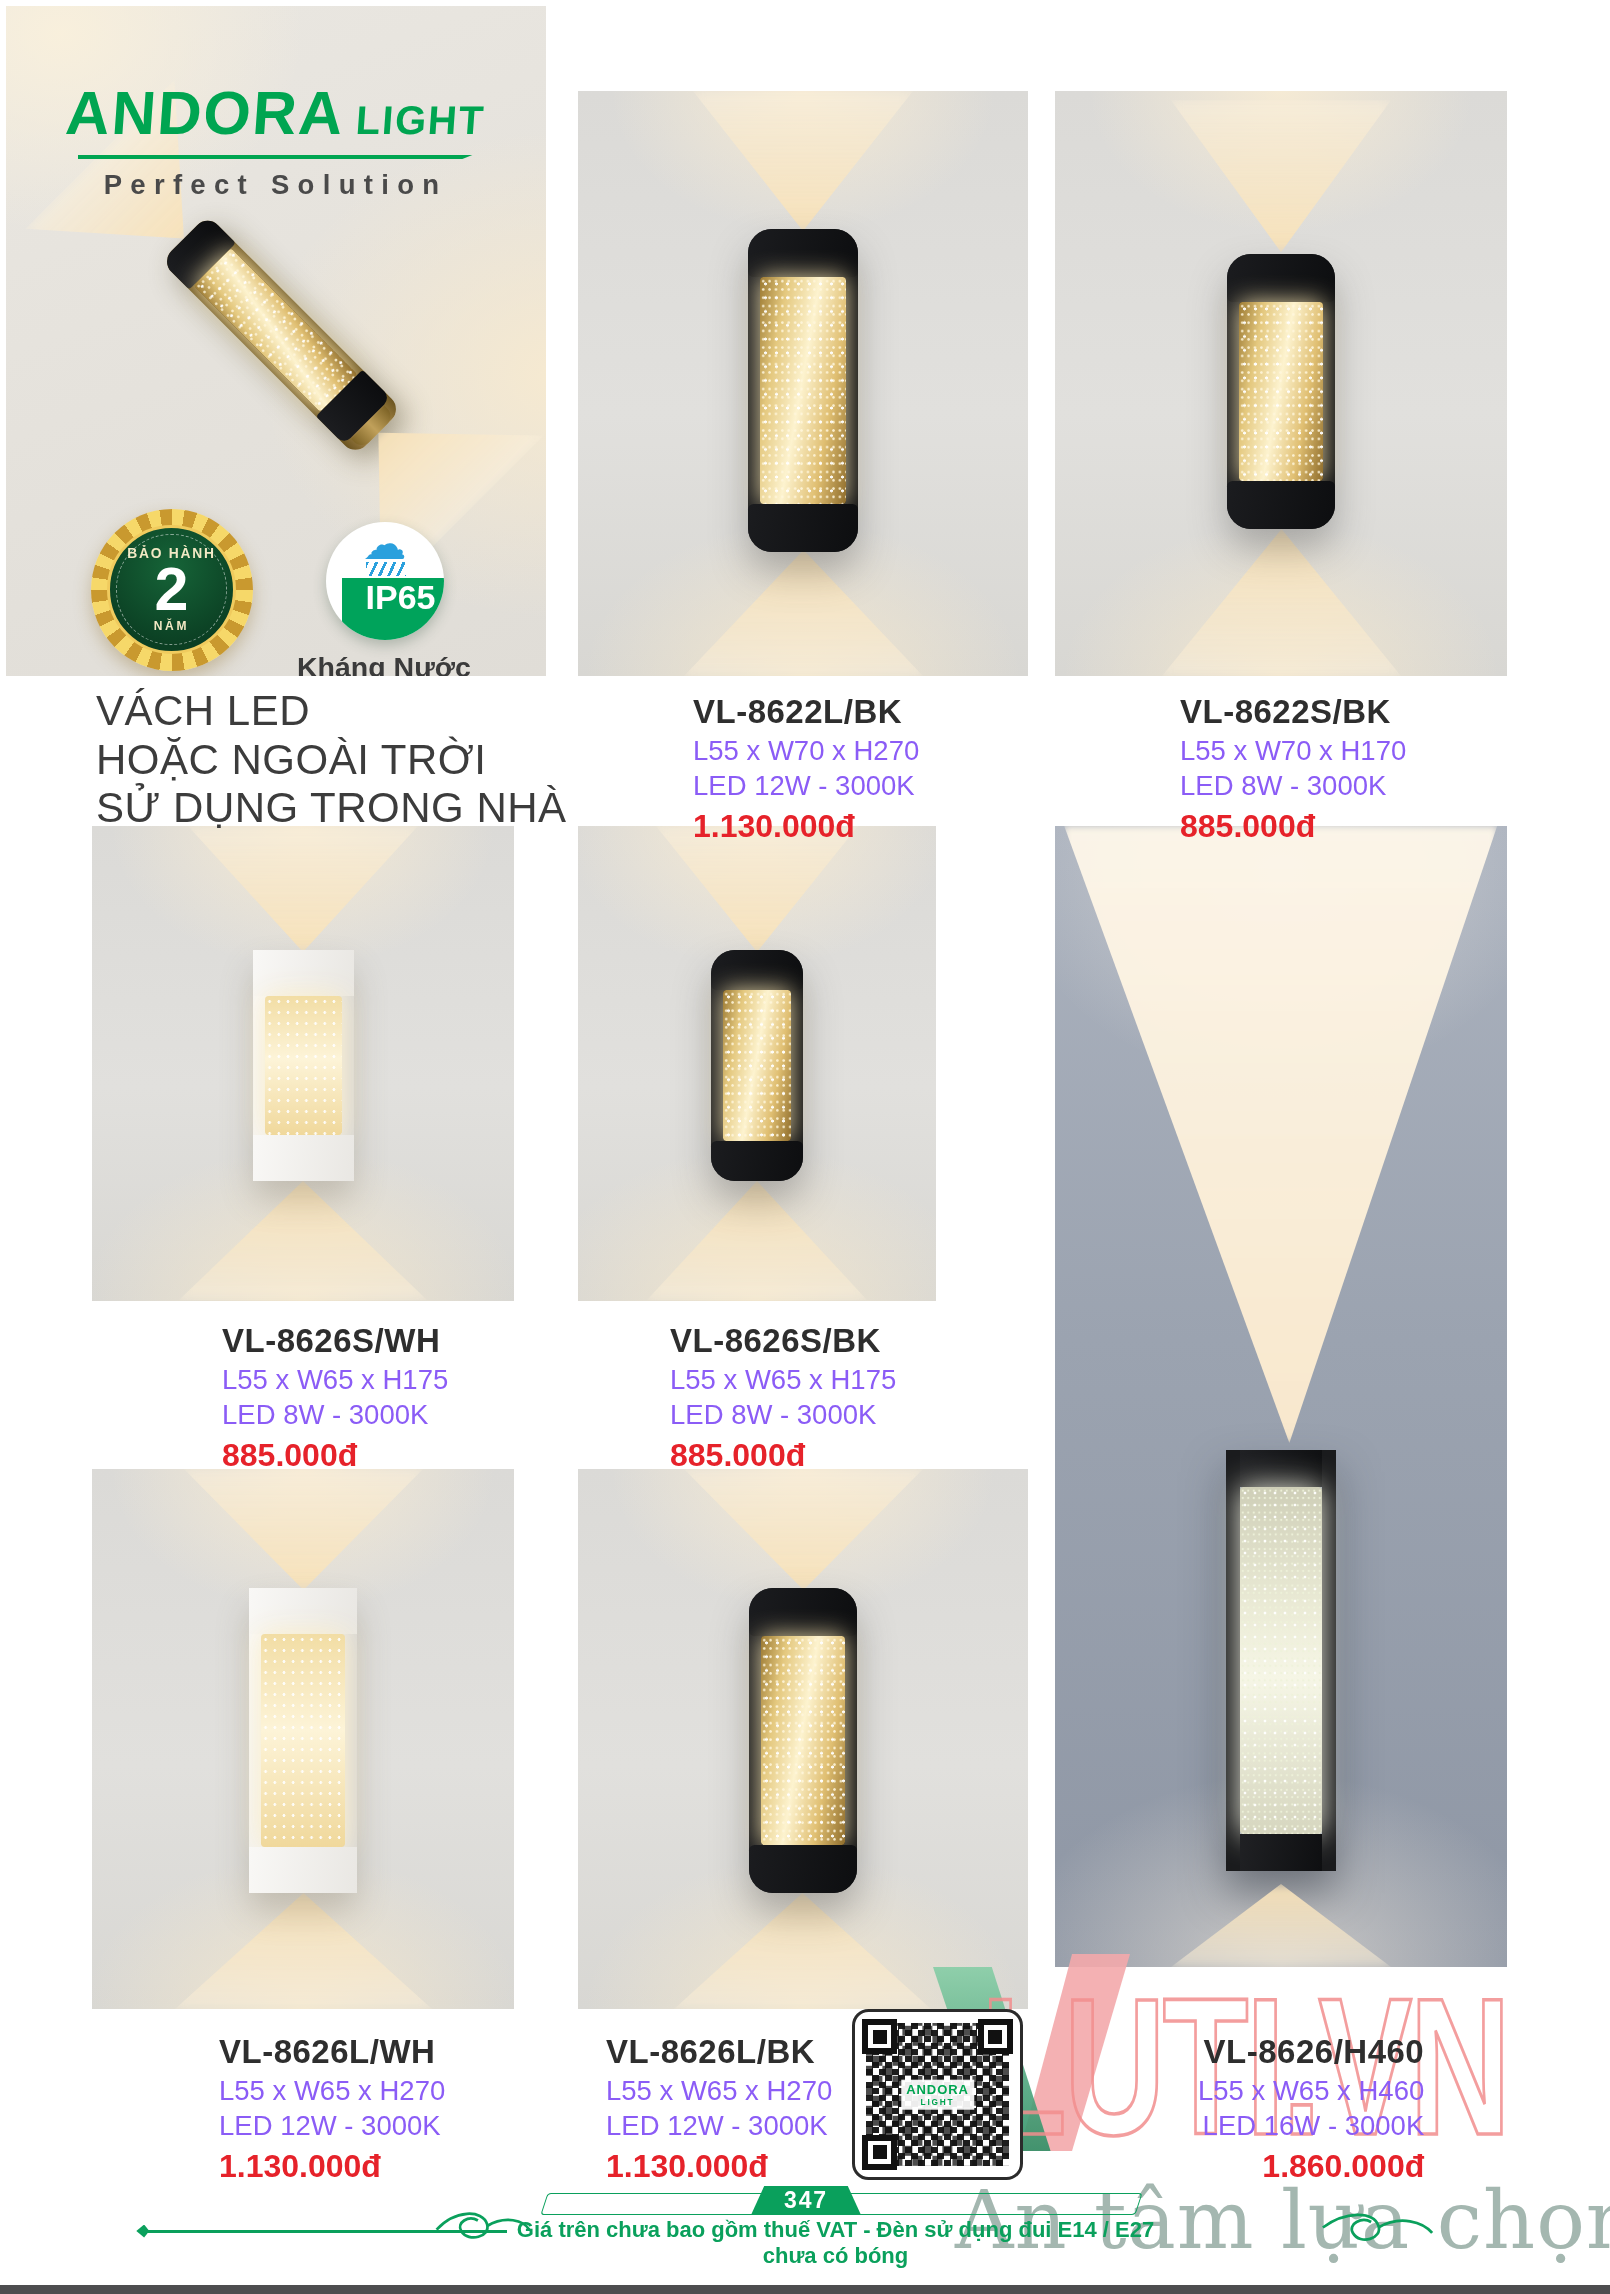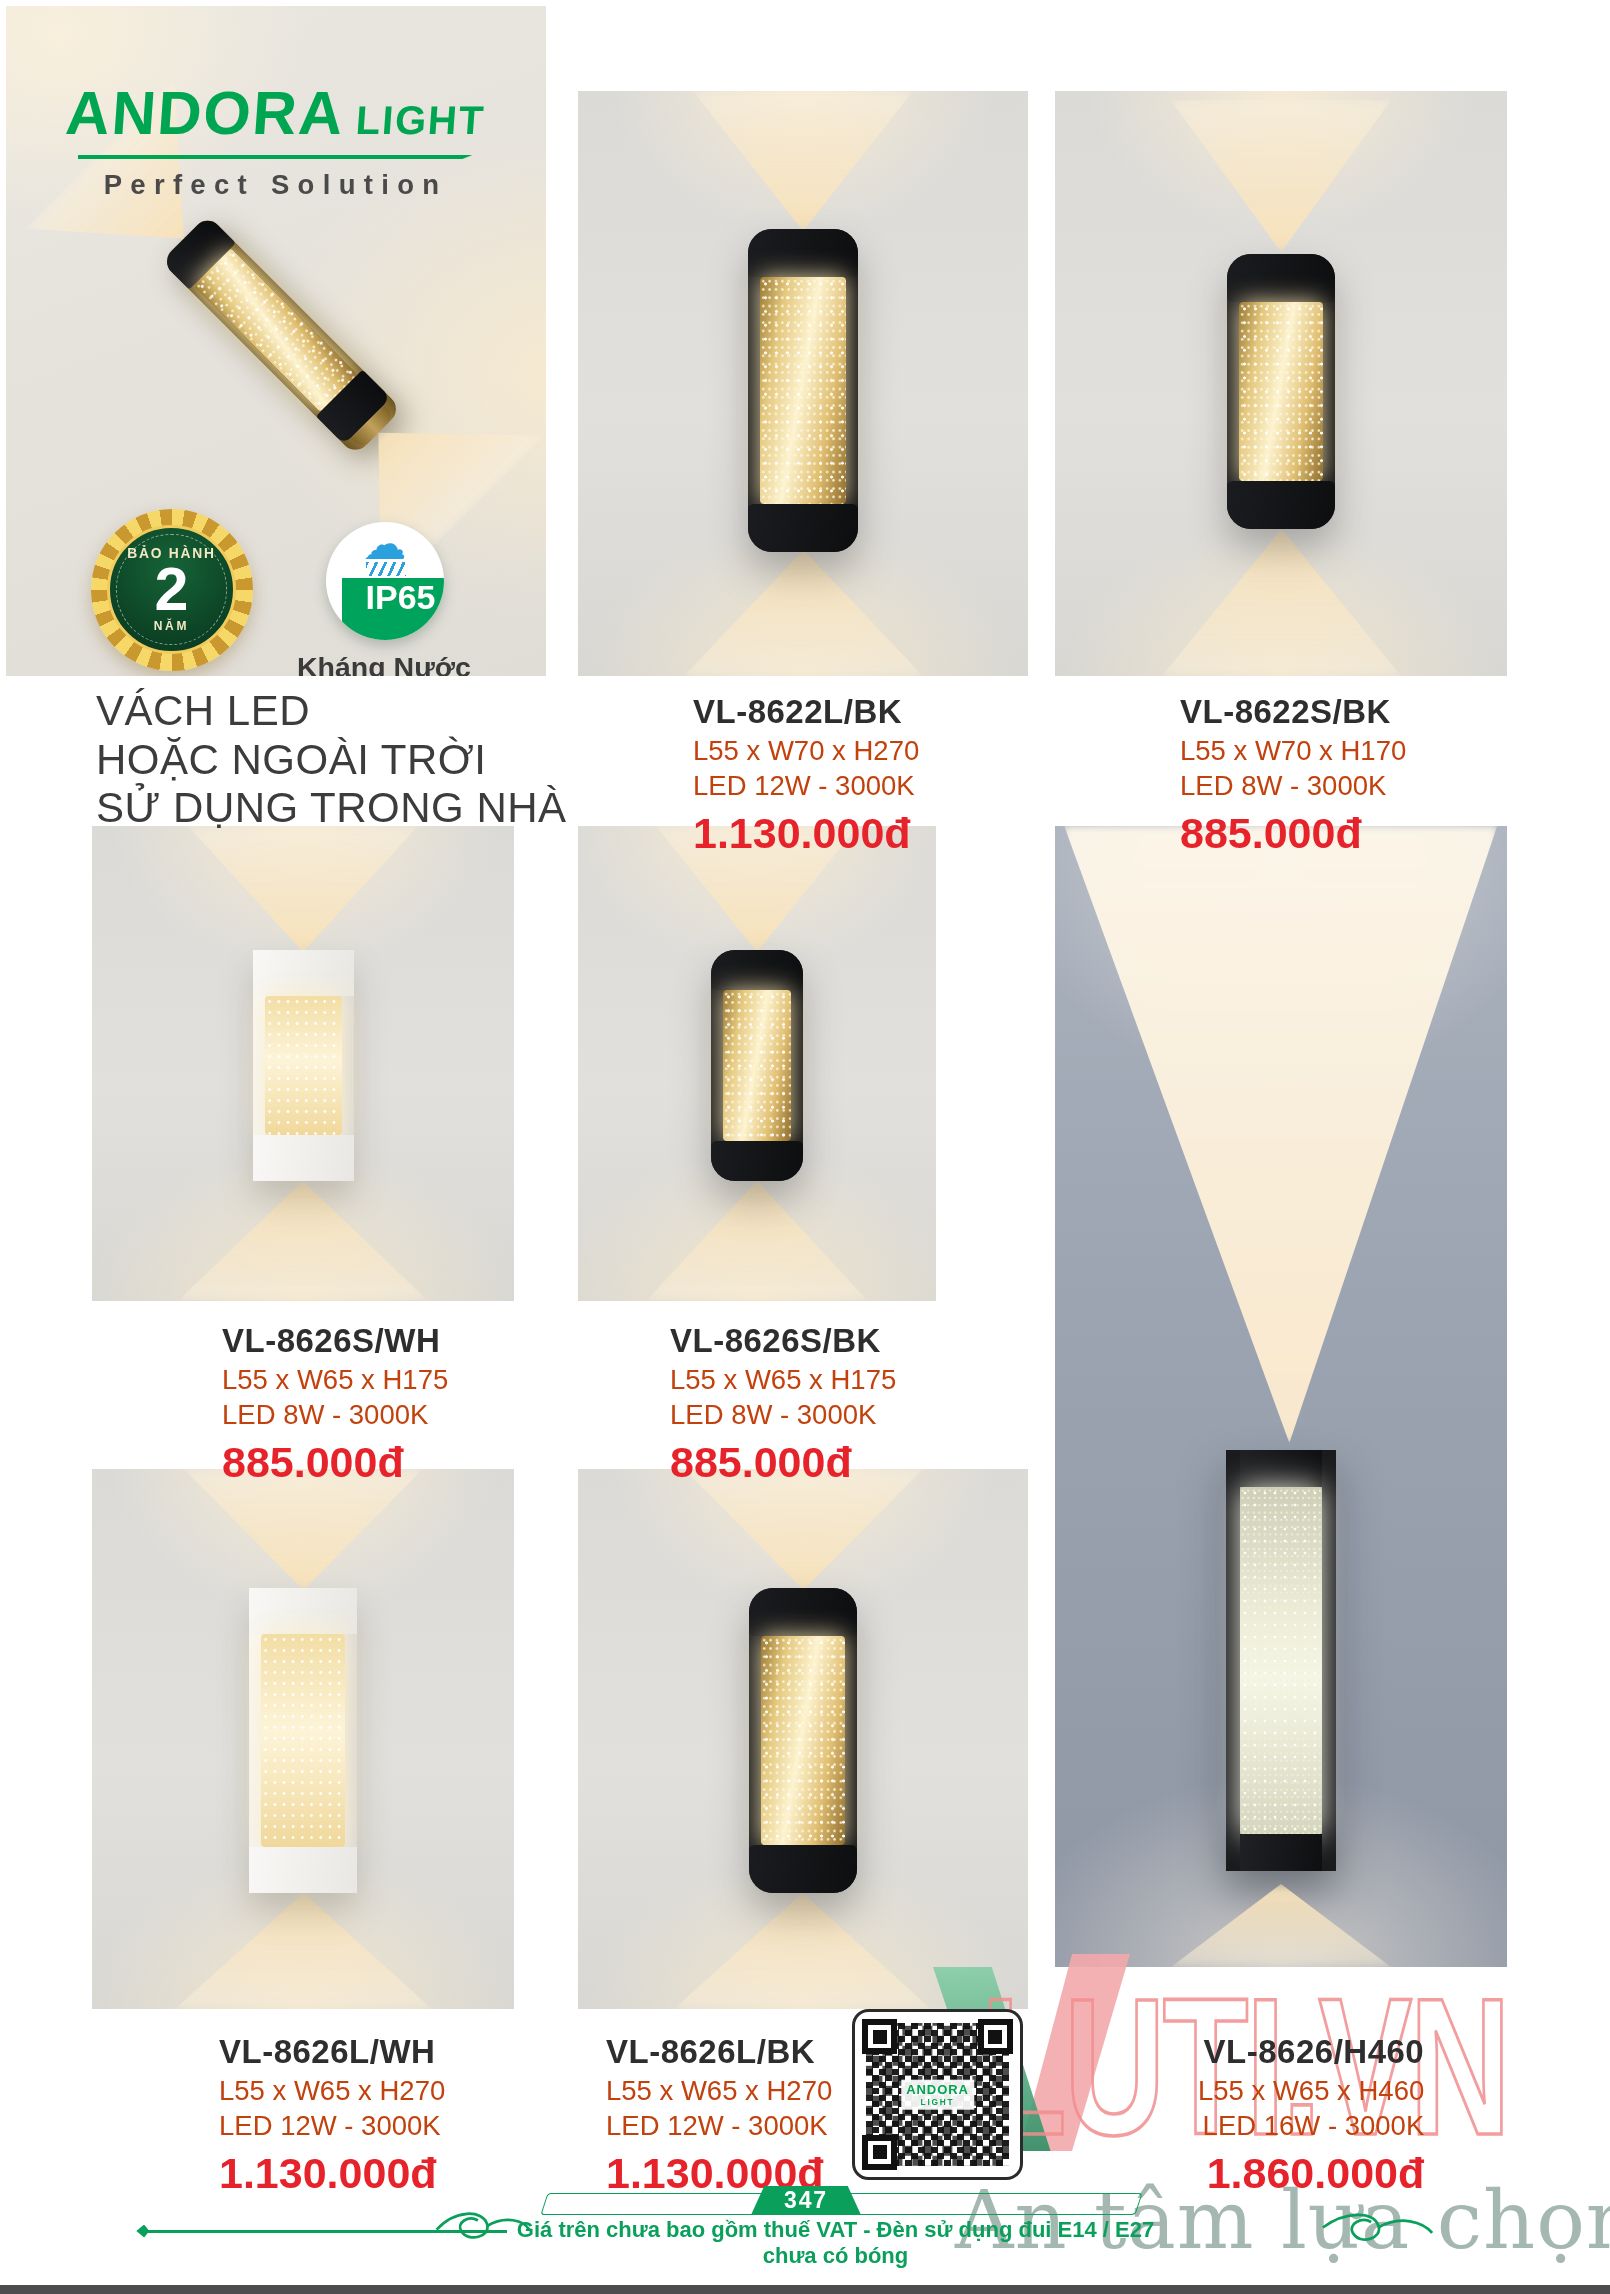--- a/index.html
+++ b/index.html
@@ -117,22 +117,22 @@
   .badge-ip .ipband { position:absolute; left:16px; bottom:0; width:100%; height:52%; background:#00a35b;
     display:flex; align-items:flex-start; justify-content:center; color:#fff; font-weight:bold; font-size:34px; }
   .badge-ip-label { position:absolute; left:272px; top:645px; width:213px; text-align:center;
     font-size:28.5px; font-weight:bold; color:#3b3b3b; }
 
   
   .heading { position:absolute; left:96px; top:687px; font-size:42px; font-weight:normal;
              color:#3c3c3c; line-height:1.16; letter-spacing:0.5px; }
   .plabel { position:absolute; z-index:5; line-height:1.28; }
   .pcode  { font-size:33px; font-weight:bold; color:#2e2e2e; letter-spacing:0.5px; }
-  .pspec  { font-size:27.5px; color:#c2410c; }
-  .pprice { font-size:43px; font-weight:bold; color:#e6222a; margin-top:2.8px; }
+  .pspec  { font-size:27.5px; color:#8b5cf6; }
+  .pprice { font-size:32px; font-weight:bold; color:#e6222a; margin-top:2.8px; }
 
   
   .qr { position:absolute; left:852px; top:2009px; width:171px; height:171px; z-index:6;
         background:#ffffff; border:3.7px solid #2b2b2b; border-radius:16.5px; }
   .qr-pattern { position:absolute; inset:11px;
     background:
       repeating-conic-gradient(rgba(17,17,17,.95) 0% 25%, rgba(255,255,255,0) 0% 50%) 0 0/13px 13px,
       repeating-conic-gradient(rgba(17,17,17,.75) 0% 25%, rgba(255,255,255,0) 0% 50%) 6.4px 2.8px/20px 20px; }
   .qr-finder { position:absolute; width:35px; height:35px; border:6.4px solid #111; background:#fff; }
   .qr-finder::after { content:""; position:absolute; inset:4.6px; background:#111; }

